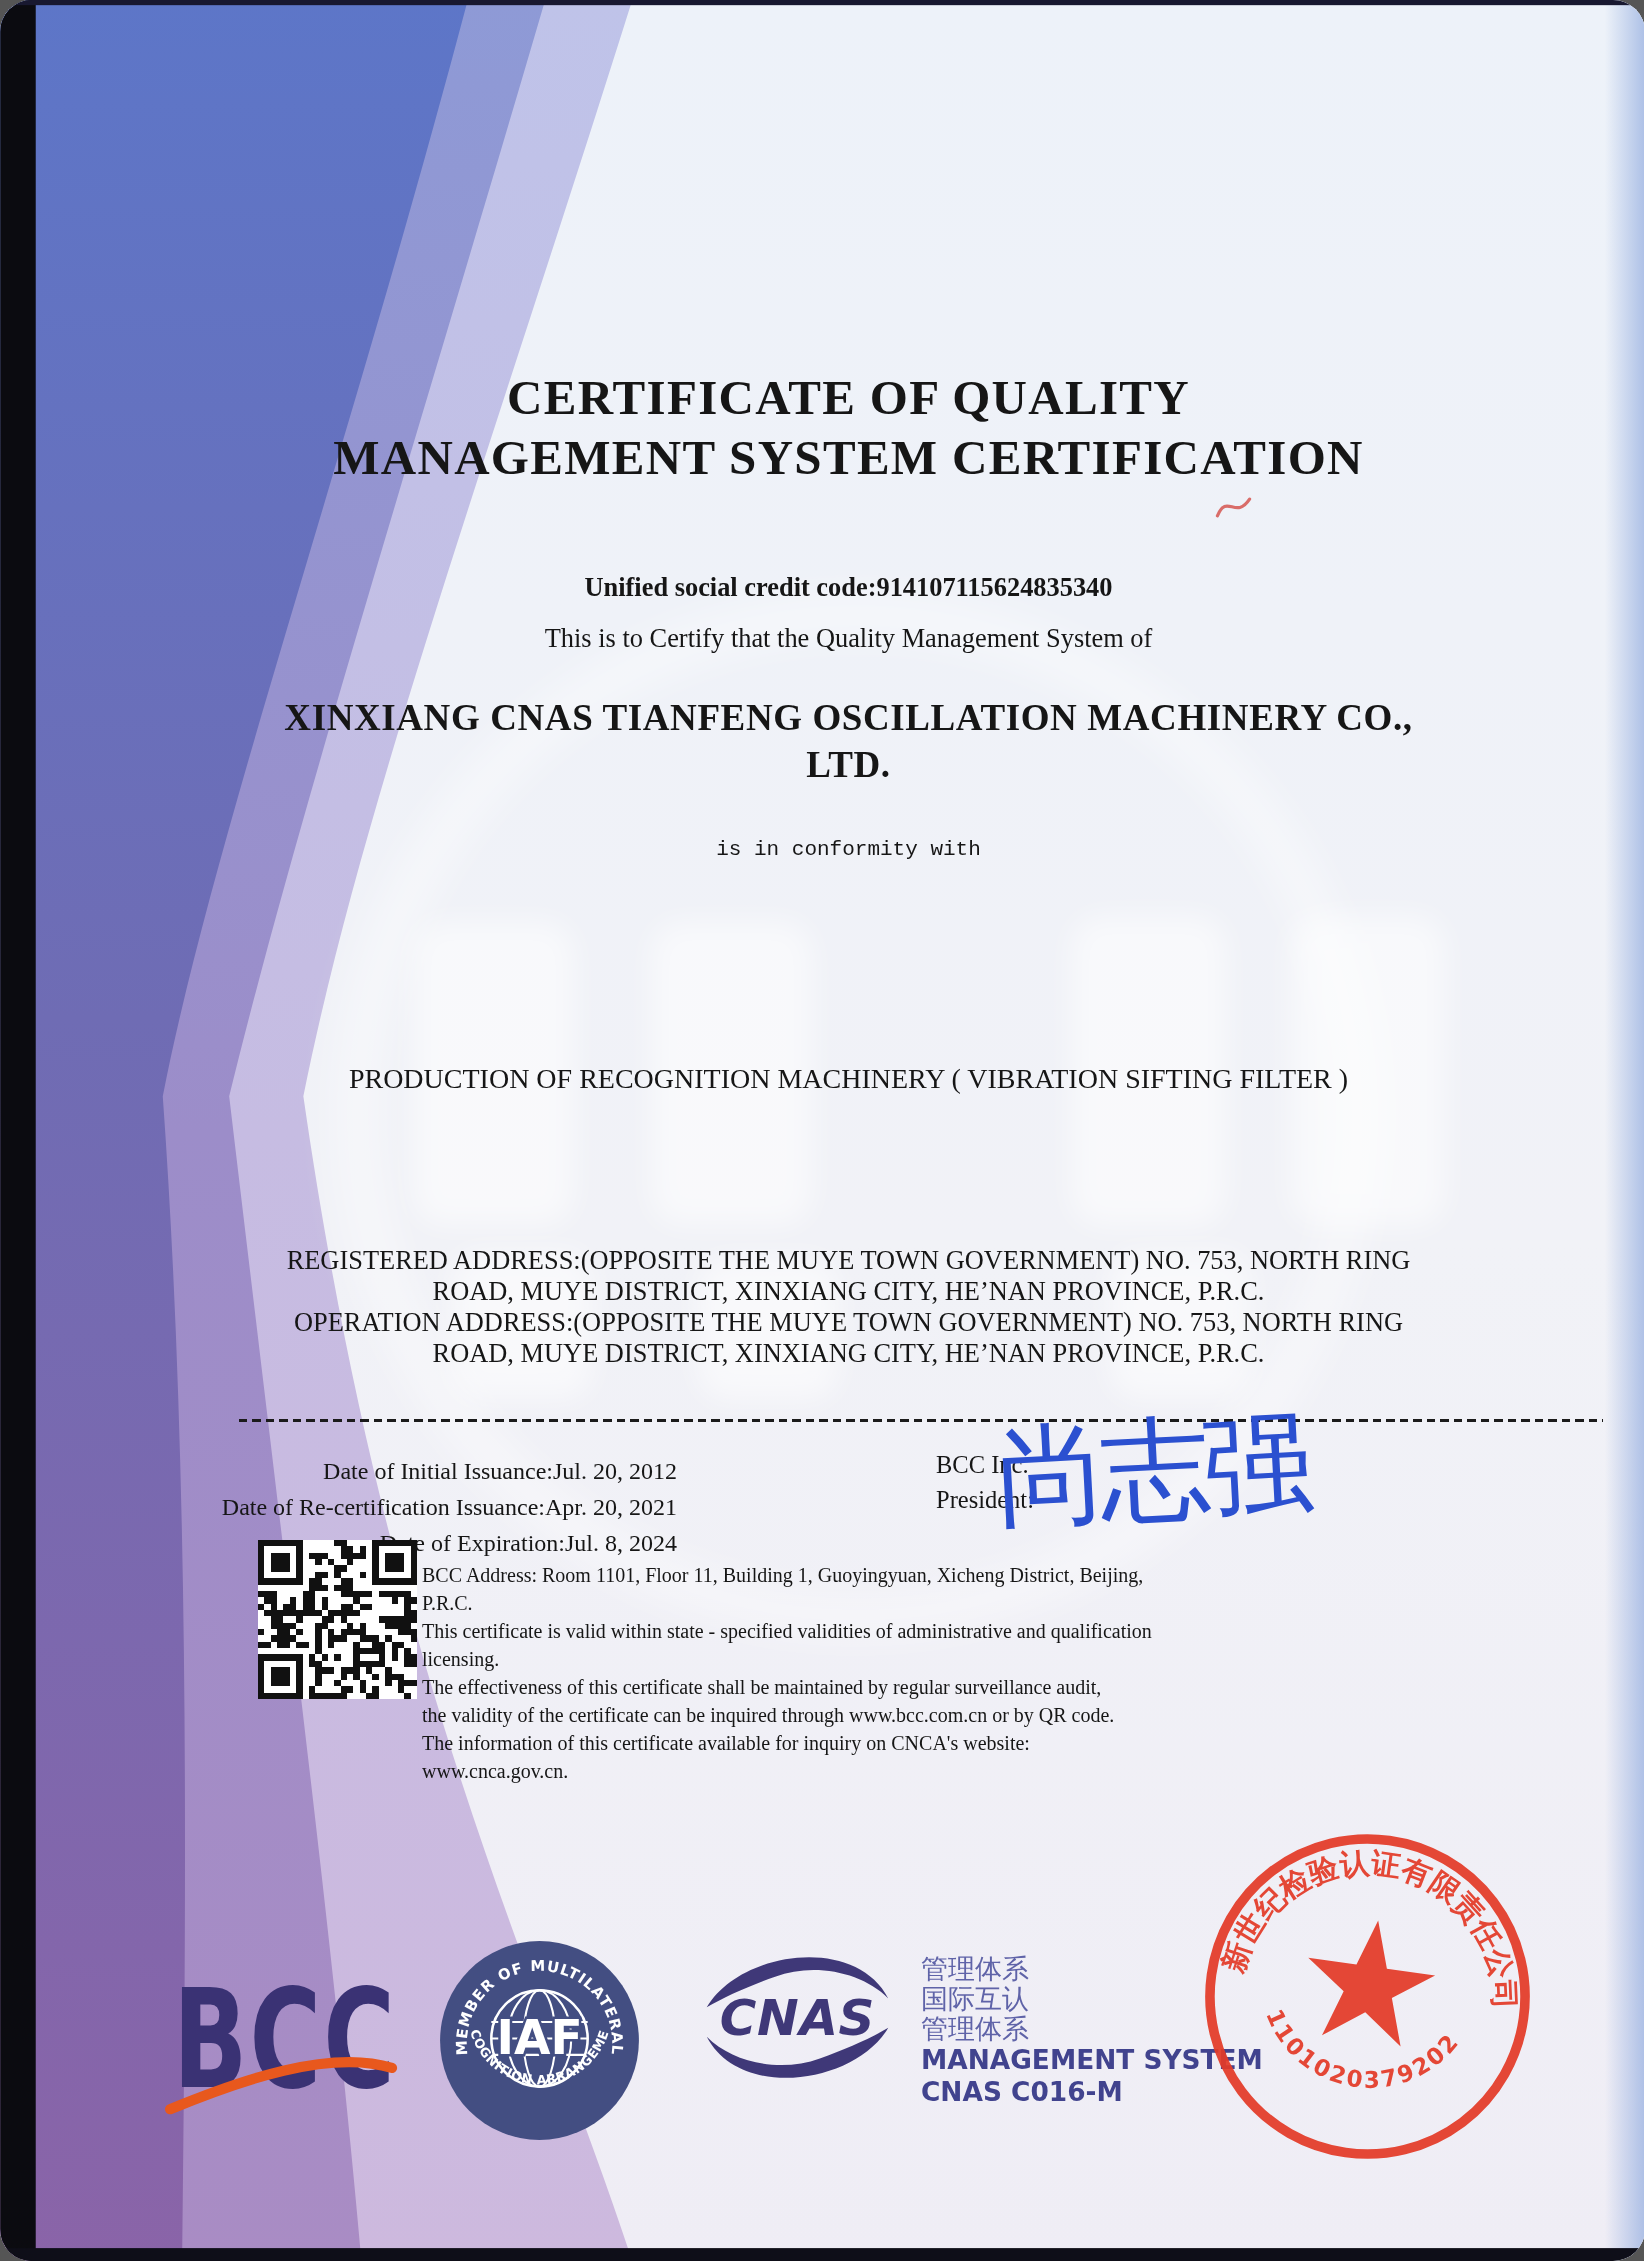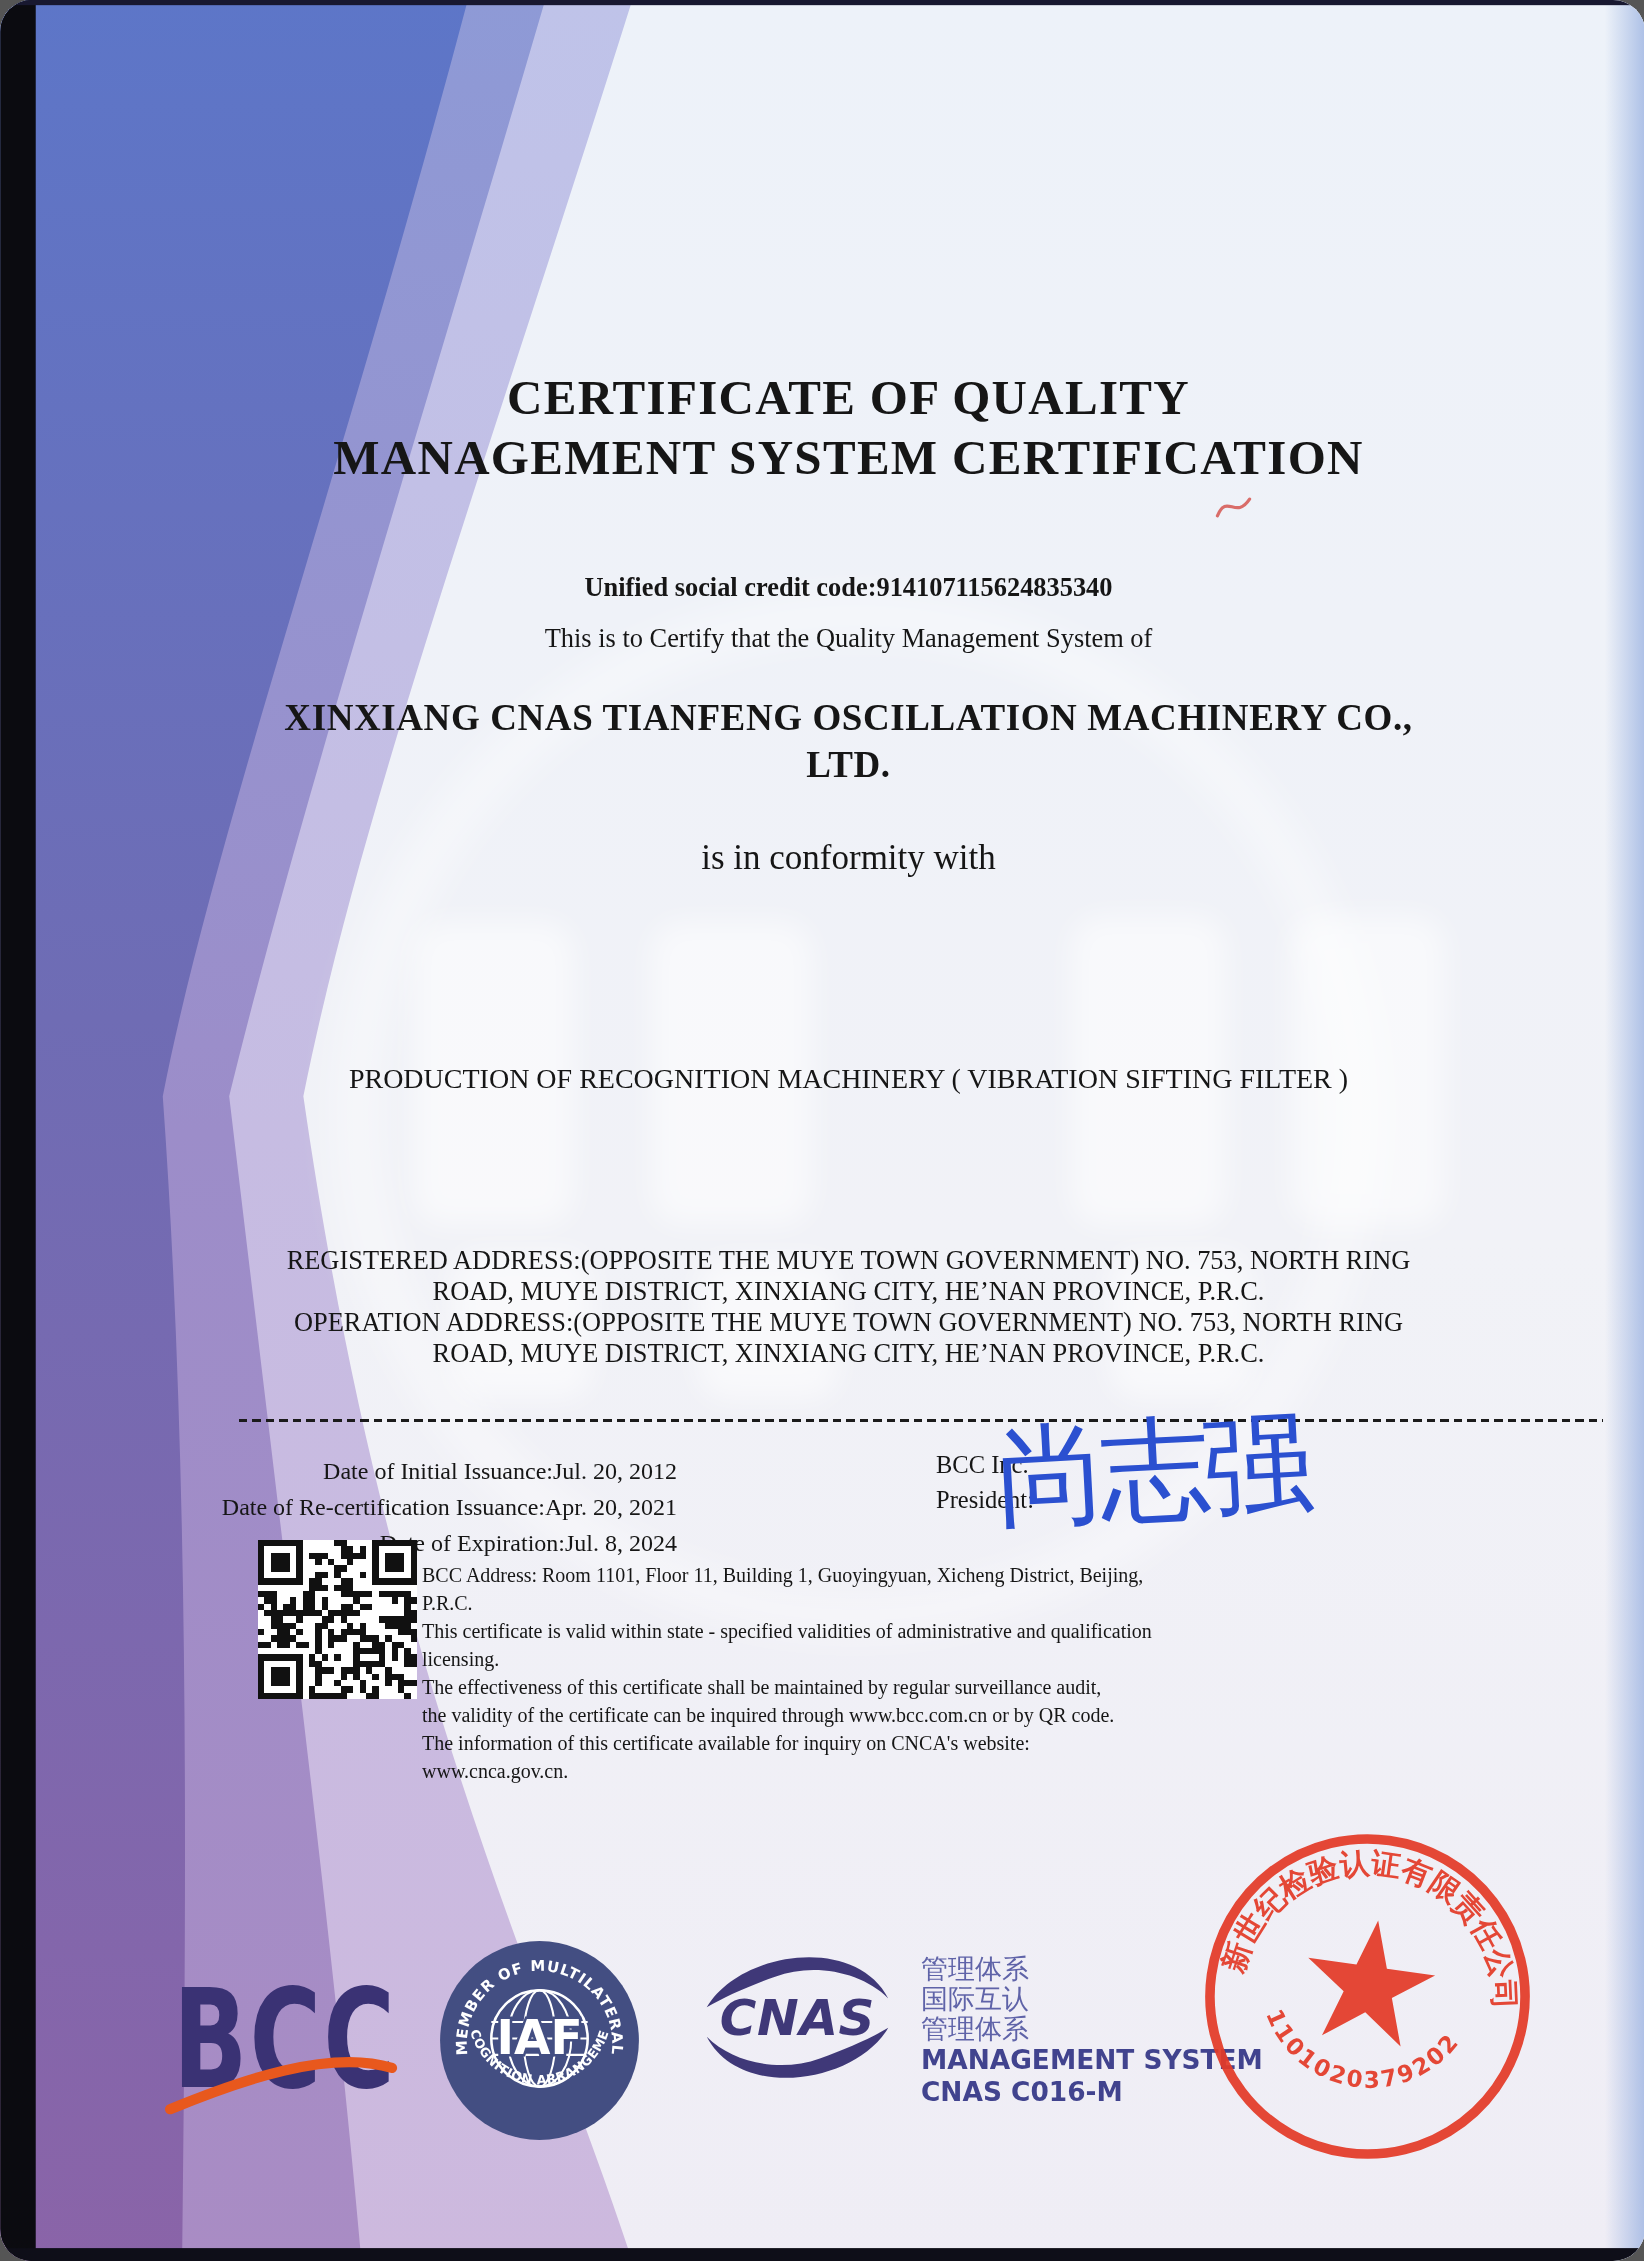--- a/index.html
+++ b/index.html
@@ -12,21 +12,21 @@
   .wm{background:rgba(255,255,255,0.55);border-radius:31px;filter:blur(14px);z-index:1;}
   .wm-ring{border:45px solid rgba(255,255,255,0.40);border-radius:50%;filter:blur(18px);z-index:1;background:transparent;}
   
   .txt{z-index:2;}
   .center-col{left:97px;width:1503px;text-align:center;}
   .title{top:368px;font-size:49px;font-weight:bold;letter-spacing:1.3px;line-height:1.22;}
   .certno{top:539px;font-size:26.4px;font-weight:bold;}
   .credit{top:572px;font-size:26.4px;font-weight:bold;}
   .certify{top:623px;font-size:26.4px;}
   .company{top:695px;font-size:37px;font-weight:bold;line-height:1.26;letter-spacing:0.6px;}
-  .conformity{top:838px;font-size:35px;}
+  .conformity{top:838px;font-size:21px;font-family:Liberation Mono, monospace;}
   .standard{top:878px;font-size:26.4px;}
   .scope{top:1063px;font-size:28px;}
   .addresses{top:1245px;font-size:26.4px;line-height:31px;}
   .divider{top:1419px;left:239px;width:1364px;height:3.2px;z-index:2;
     background:repeating-linear-gradient(90deg,#1b1b1b 0 8.4px,transparent 8.4px 13.5px);}
   .dates{top:1453px;left:213px;width:464px;text-align:right;font-size:24px;line-height:36px;}
   .issuer{top:1447px;left:936px;font-size:24.5px;line-height:35px;}
   .signature{top:1396px;left:996px;width:335px;font-size:111px;color:#2b50d0;
     font-family:"DejaVu Sans",sans-serif;transform:rotate(-3deg);letter-spacing:-7.7px;z-index:3;}
   .notes{top:1561px;left:422px;width:735px;font-size:20px;line-height:28px;}

